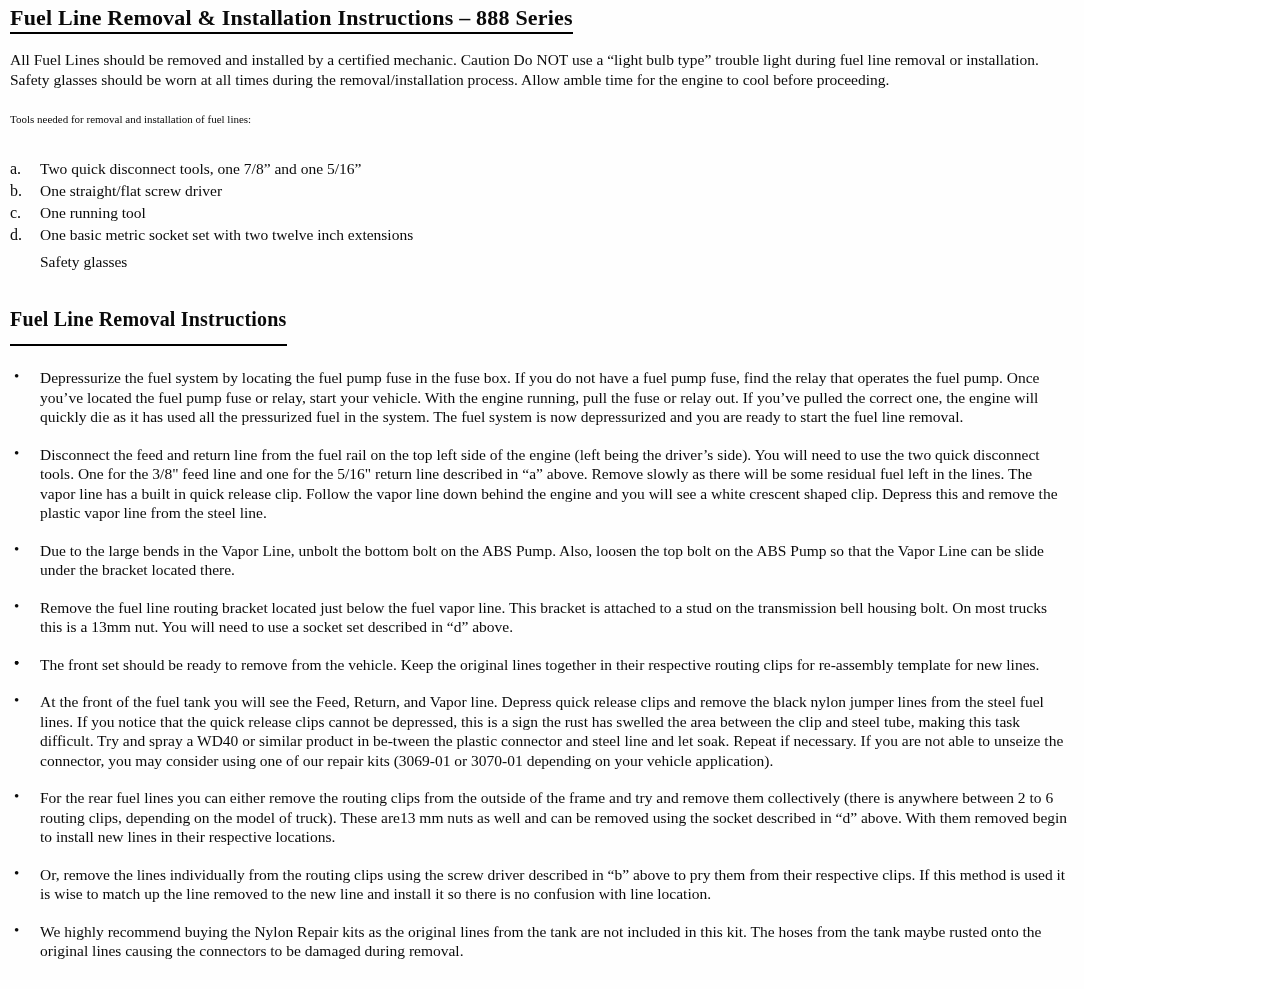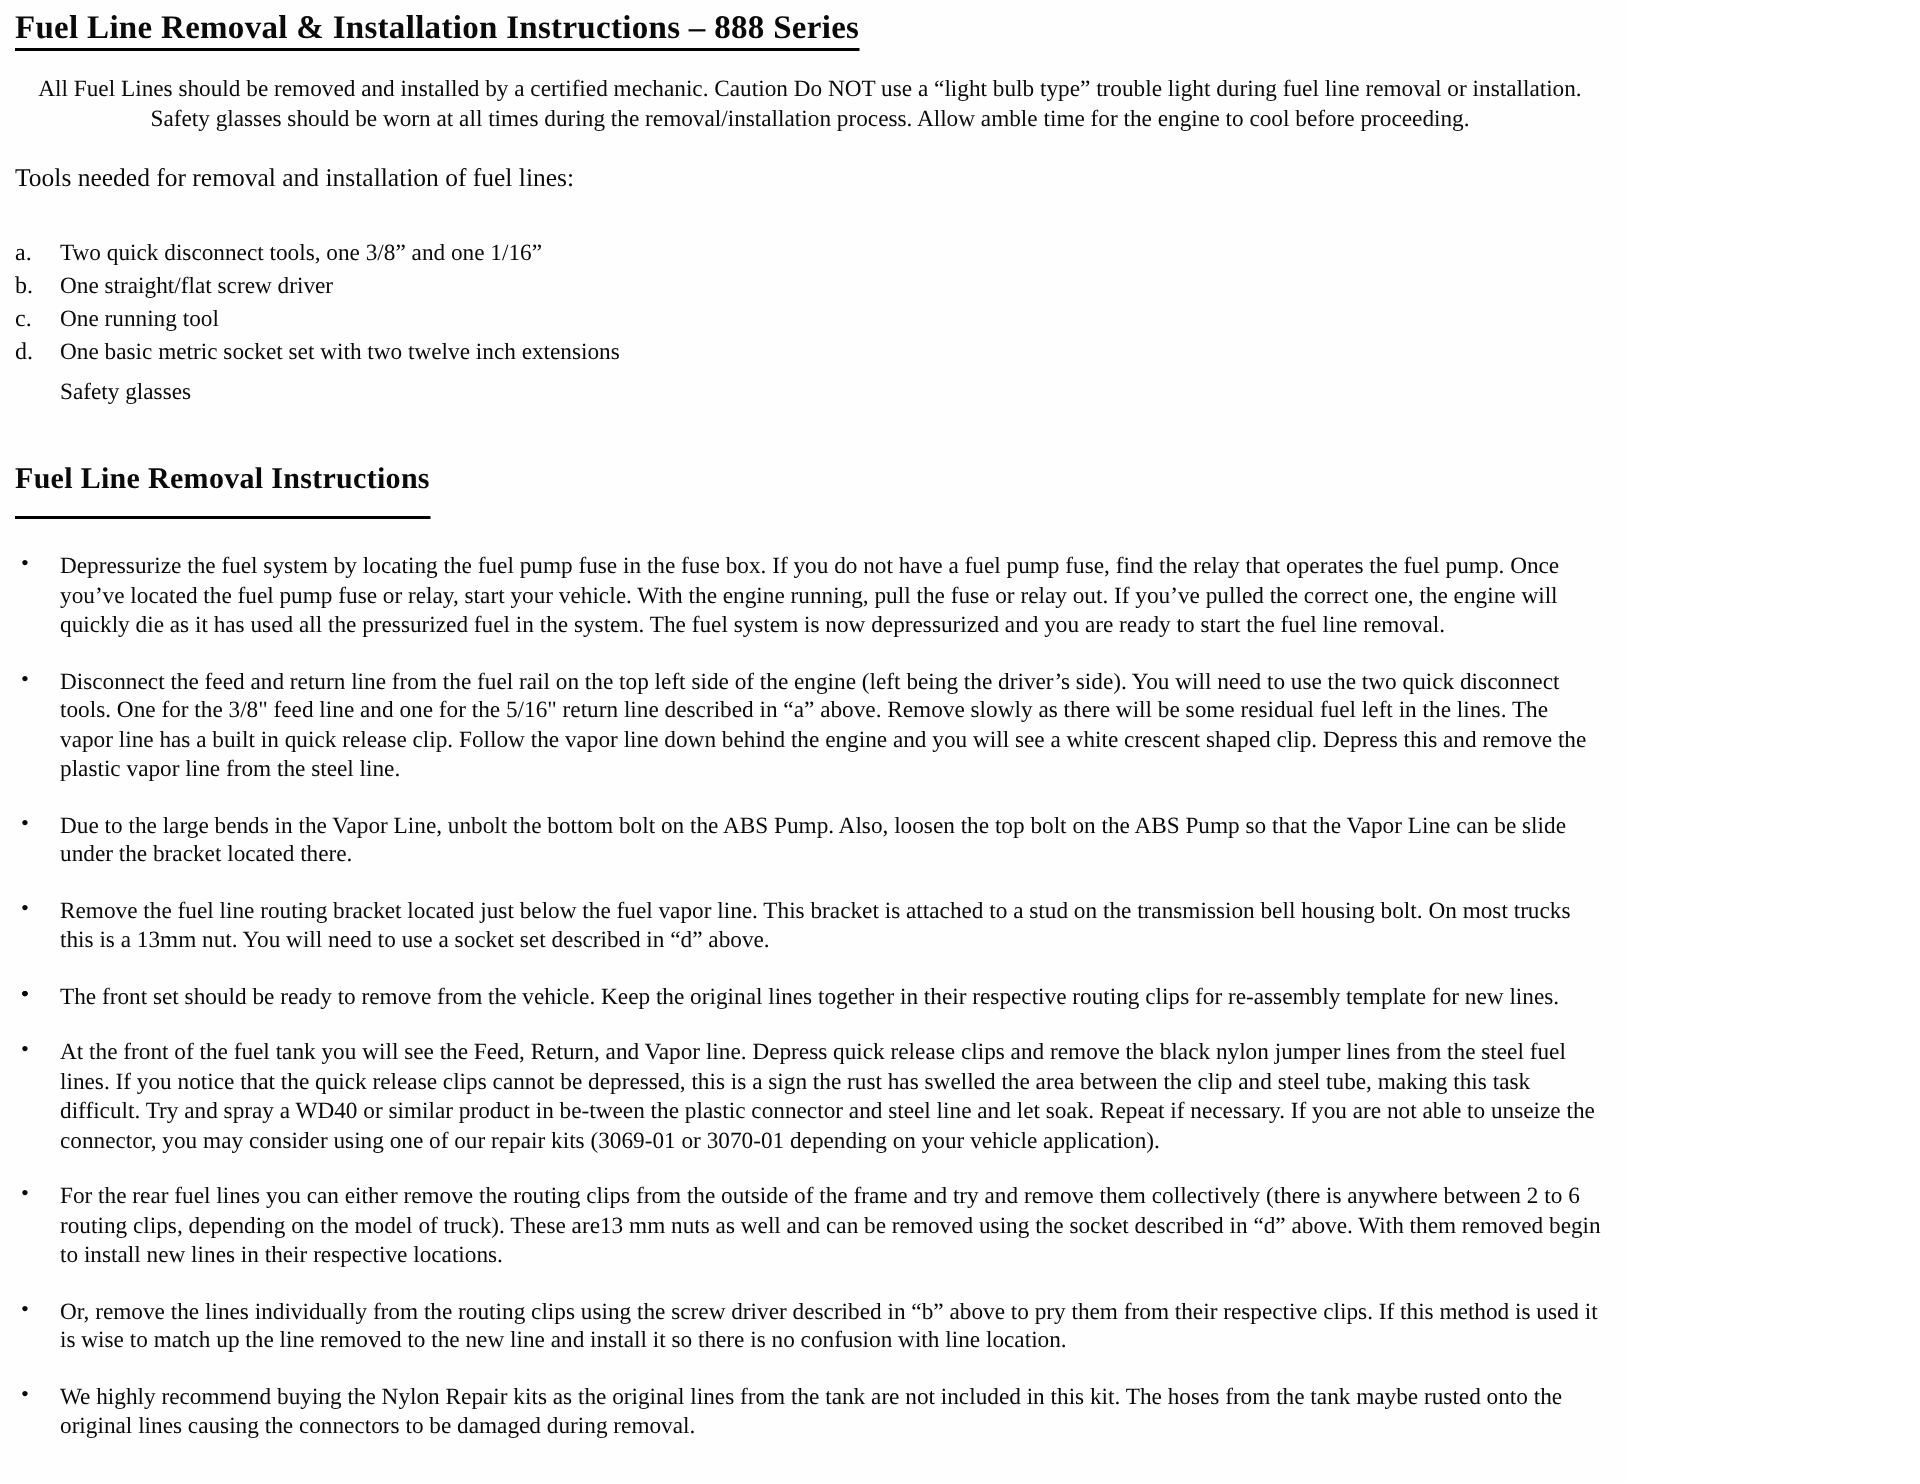--- a/index.html
+++ b/index.html
@@ -21,24 +21,23 @@
     display: inline-block;
     border-bottom: 2px solid #000;
     padding-bottom: 1px;
     letter-spacing: 0.2px;
     margin-bottom: 16px;
   }
   .para {
     font-size: 15.5px;
     line-height: 20px;
     margin-bottom: 19px;
-    text-align: center;
   }
   .tools-heading {
-    font-size: 17px;
+    font-size: 11px;
     line-height: 20px;
     margin-bottom: 29px;
   }
   .tool-list { list-style: none; margin-bottom: 6px; }
   .tool-list li {
     display: grid;
     grid-template-columns: 30px 1fr;
     font-size: 15.5px;
     line-height: 22px;
   }
@@ -80,21 +79,21 @@
 
   <h1 class="doc-title">Fuel Line Removal &amp; Installation Instructions – 888 Series</h1>
 
   <p class="para">All Fuel Lines should be removed and installed by a certified mechanic. Caution Do NOT use a “light bulb type” trouble light during fuel line removal or installation. Safety glasses should be worn at all times during the removal/installation process.  Allow amble time for the engine to cool before proceeding.</p>
 
   <p class="tools-heading">Tools needed for removal and installation of fuel lines:</p>
 
   <ul class="tool-list">
     <li>
       <span class="tool-label">a.</span>
-      <span>Two quick disconnect tools, one 3/8” and one 1/16”</span>
+      <span>Two quick disconnect tools, one 7/8” and one 5/16”</span>
     </li>
     <li>
       <span class="tool-label">b.</span>
       <span>One straight/flat screw driver</span>
     </li>
     <li>
       <span class="tool-label">c.</span>
       <span>One running tool</span>
     </li>
     <li>

